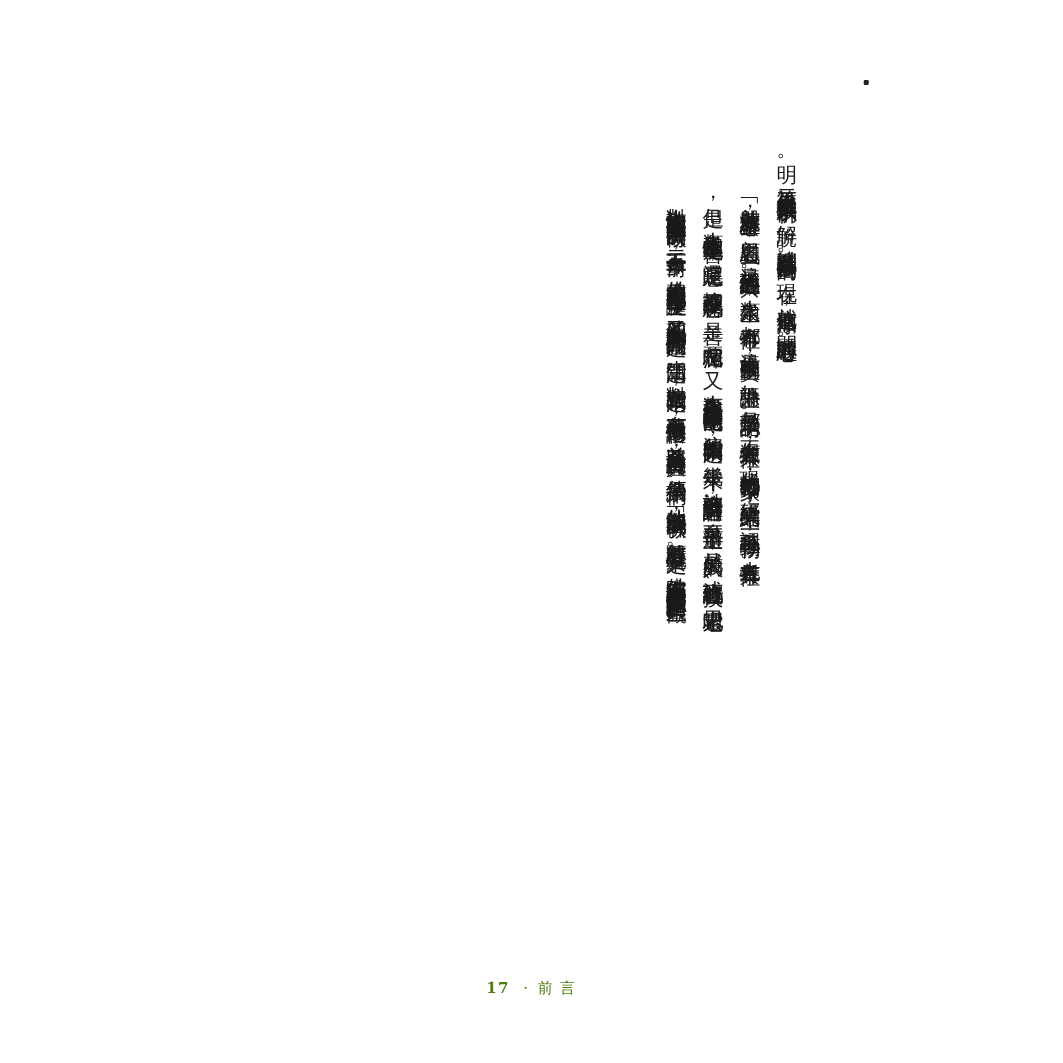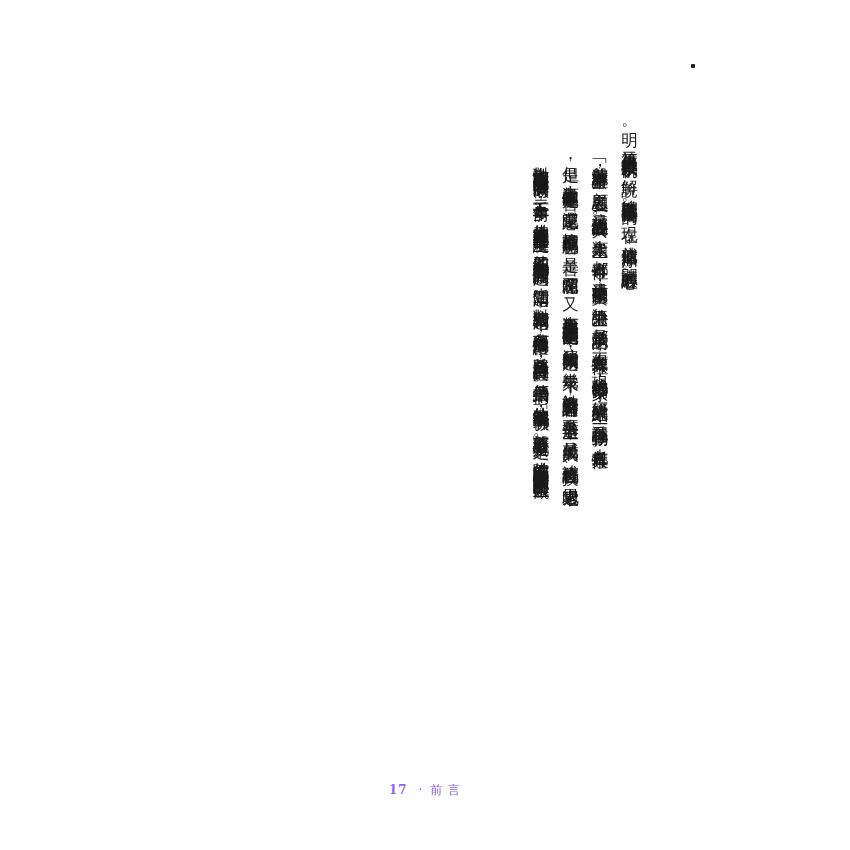--- a/index.html
+++ b/index.html
@@ -22,21 +22,21 @@
     writing-mode: vertical-rl;
     -webkit-writing-mode: vertical-rl;
     font-size: 16.5px;
     line-height: 29.5px;
     letter-spacing: 0.9px;
   }
   .para { margin: 0; padding: 0; }
   .para.indent { text-indent: 2em; }
   .footer {
     position: absolute; top: 782px; left: 0; width: 850px;
-    text-align: center; font-size: 12px; color: #8b5cf6; letter-spacing: 1px;
+    text-align: center; font-size: 12px; color: #4d7c0f; letter-spacing: 1px;
   }
   .footer .num { font-weight: bold; margin-right: 6px; }
   .footer .sep { margin-right: 2px; }
 </style>
 </head>
 <body>
 
 <div class="page">
   <div class="speck"></div>
 

